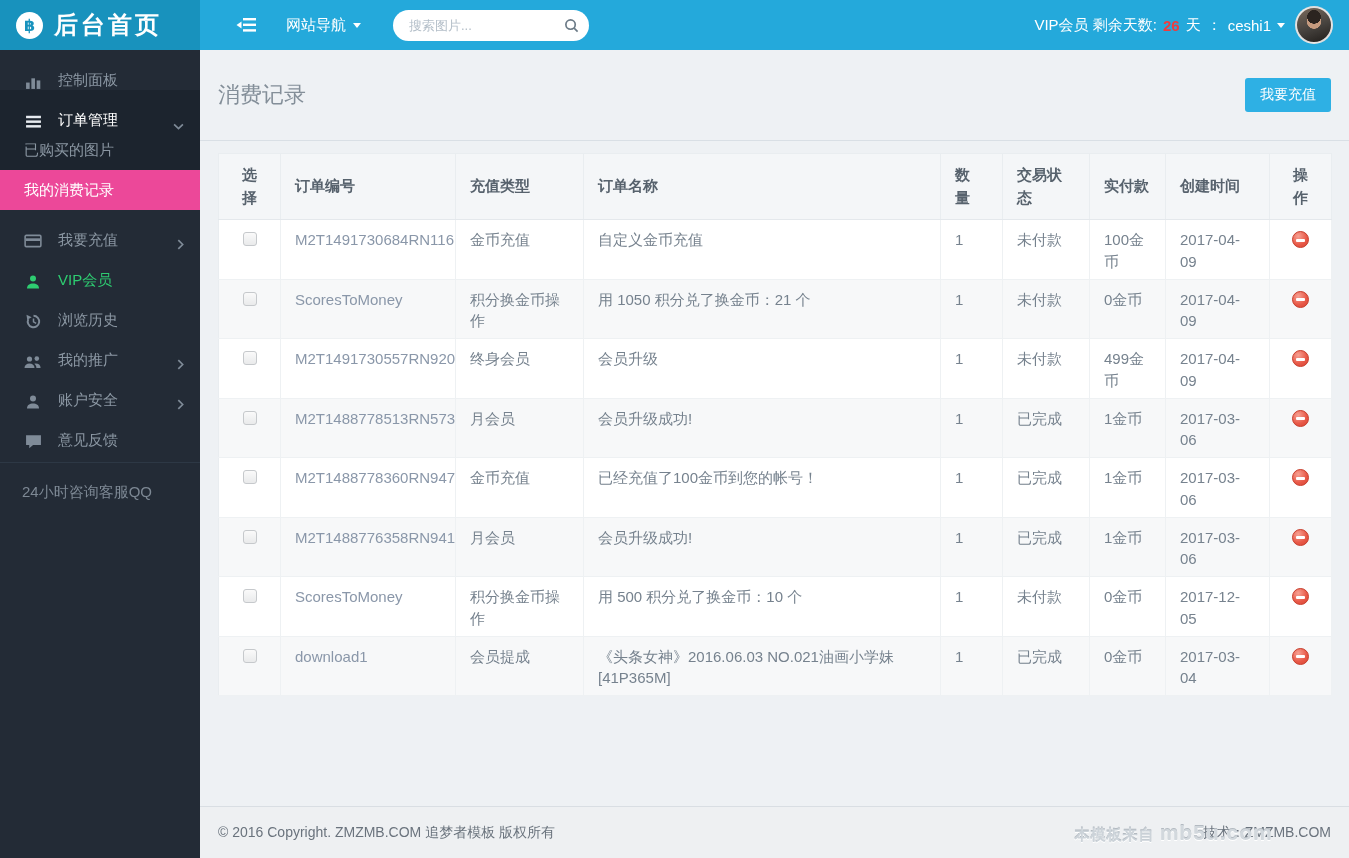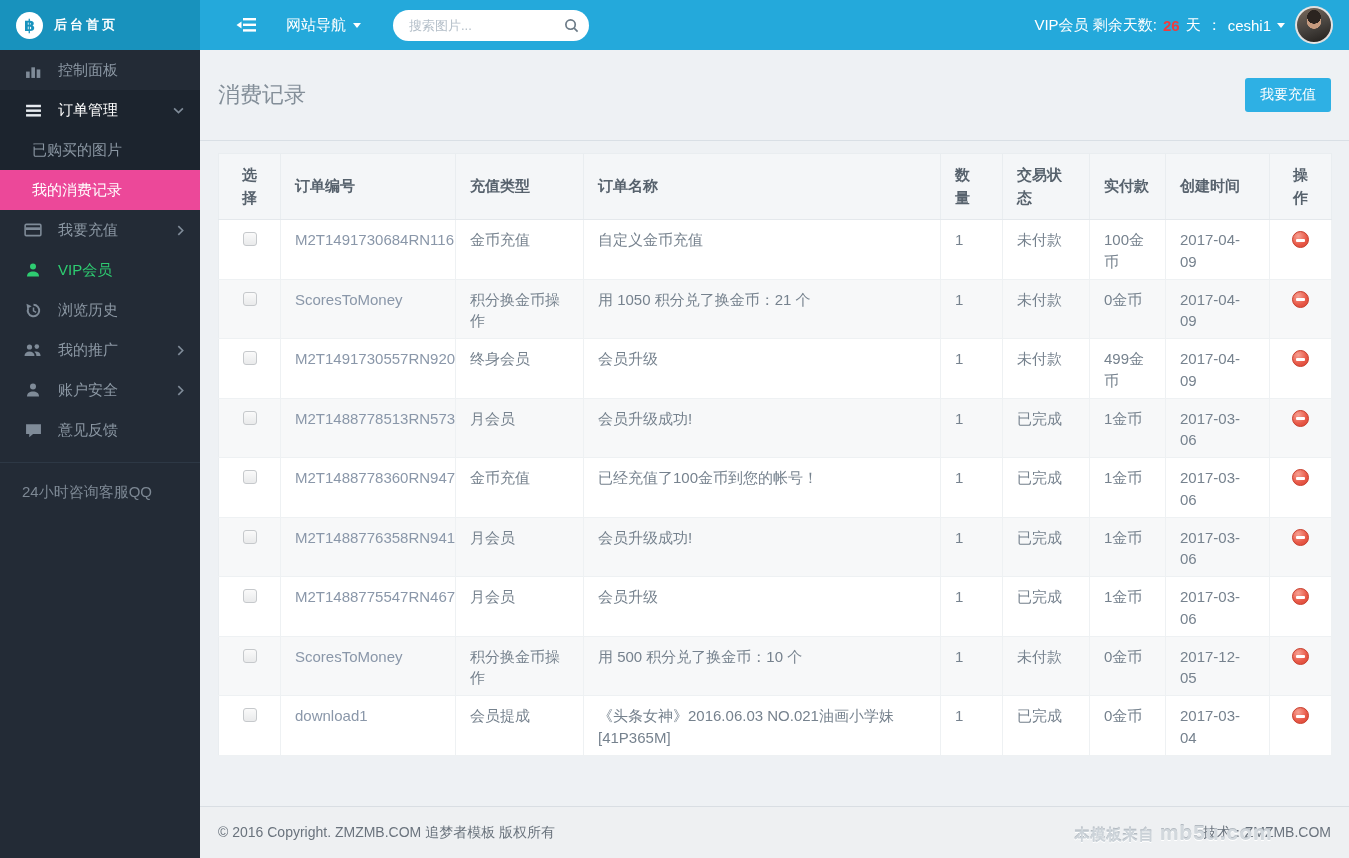--- a/index.html
+++ b/index.html
@@ -3,47 +3,47 @@
 <meta charset="utf-8">
 <style>
   html,body{margin:0;padding:0}
   body{width:1349px;height:858px;position:relative;overflow:hidden;
        font-family:"Liberation Sans","DejaVu Sans",sans-serif;background:#eef1f4;}
 
   
   .topbar{position:absolute;top:0;left:0;right:0;height:50px;display:flex;z-index:5}
   .brand{width:200px;background:#1892bd;display:flex;align-items:center;padding-left:16px;box-sizing:border-box;gap:11px;cursor:pointer}
   .logo-b{width:27px;height:27px;border-radius:50%;background:#fff;color:#1892bd;display:flex;align-items:center;justify-content:center;font-weight:bold;font-size:16px}
-  .brand-title{color:#fff;font-size:13px;font-weight:bold;letter-spacing:3px}
+  .brand-title{color:#fff;font-size:24px;font-weight:bold;letter-spacing:3px}
   .nav{flex:1;background:#24a9db;display:flex;align-items:center;padding:16px 16px;color:#fff}
   .toggle{margin-left:20px;cursor:pointer;display:flex;align-items:center}
   .navsite{margin-left:30px;display:flex;align-items:center;gap:7px;font-size:15px;cursor:pointer}
   .caret{width:0;height:0;border:4px solid transparent;border-top:5px solid #fff;margin-top:5px}
   .search{margin-left:32px;width:196px;height:31px;background:#fff;border-radius:16px;display:flex;align-items:center;padding:0 6px 0 14px;box-sizing:border-box}
   .search input{flex:1;border:none;outline:none;font-size:13px;color:#333;background:transparent;min-width:0}
   .search input::placeholder{color:#b3bec8}
   .search-btn{background:none;border:none;padding:4px;cursor:pointer;display:flex}
   .spacer{flex:1}
   .vip{display:flex;align-items:center;gap:6px;font-size:15px;cursor:pointer}
   .vip .days{color:#ef3b3e;font-weight:bold}
   .avatar{width:38px;height:38px;border-radius:50%;margin-left:10px;border:2px solid rgba(255,255,255,.85);box-sizing:border-box;
     background:
       radial-gradient(circle at 50% 26%, #2b2420 0 22%, transparent 23%),
       radial-gradient(circle at 50% 40%, #c59a7e 0 26%, transparent 28%),
       linear-gradient(160deg,#7a6a5c 0%,#46423e 55%,#201c19 100%);}
 
   
   .sidebar{position:absolute;top:50px;left:0;width:200px;bottom:0;background:#232b36;color:#8b97a3;font-size:15px}
-  .side-item{height:40px;display:flex;align-items:center;padding:0 16px 0 24px;gap:16px;cursor:pointer}
+  .side-item{height:40px;display:flex;align-items:flex-end;padding:0 16px 0 24px;gap:16px;cursor:pointer}
   .s-icon{width:18px;display:flex;justify-content:center;color:#7f8b98}
   .s-chev{margin-left:auto;color:#7f8b98;display:flex}
   .side-group{background:#1c242e}
   .side-group .side-item{color:#fff}
   .side-group .side-item .s-icon{color:#e7ebf0}
-  .sub-item{height:40px;display:flex;align-items:center;padding-left:32px;color:#8b97a3;cursor:pointer}
+  .sub-item{height:40px;display:flex;align-items:center;padding-left:24px;color:#8b97a3;cursor:pointer}
   .sub-item.active{background:#ec4899;color:#fff}
   .side-divider{border-top:1px solid #2d3845;margin-top:12px}
   .qq-note{padding:20px 18px 0 22px;color:#7d8894;font-size:15px}
 
   
   .main{position:absolute;left:200px;top:50px;right:0;bottom:52px;background:#eef1f4;overflow:hidden}
   .page-head{height:91px;display:flex;align-items:center;padding:0 18px;border-bottom:1px solid #d9dfe5;box-sizing:border-box}
   .page-title{margin:0;font-size:22px;font-weight:normal;color:#848f99;flex:1}
   .btn-recharge{background:#2eb0e4;color:#fff;border:none;border-radius:3px;font-size:14px;padding:8px 15px;cursor:pointer;font-family:inherit}
 
@@ -363,37 +363,20 @@
             <td class="c6">
               <div class="w50">1金币</div>
             </td>
             <td class="c7">
               <div class="w72">2017-03-06</div>
             </td>
             <td class="c8"><span class="del"></span></td>
           </tr>
           <tr>
             <td class="c0"><input type="checkbox" class="cbx" style=""></td>
-            <td class="c1">M2T1488775547RN467</td>
-            <td class="c2">
-              <div class="w95">月会员</div>
-            </td>
-            <td class="c3">会员升级</td>
-            <td class="c4">1</td>
-            <td class="c5">已完成</td>
-            <td class="c6">
-              <div class="w50">1金币</div>
-            </td>
-            <td class="c7">
-              <div class="w72">2017-03-06</div>
-            </td>
-            <td class="c8"><span class="del"></span></td>
-          </tr>
-          <tr>
-            <td class="c0"><input type="checkbox" class="cbx" style=""></td>
             <td class="c1">ScoresToMoney</td>
             <td class="c2">
               <div class="w95">积分换金币操作</div>
             </td>
             <td class="c3">用 500 积分兑了换金币：10 个</td>
             <td class="c4">1</td>
             <td class="c5">未付款</td>
             <td class="c6">
               <div class="w50">0金币</div>
             </td>

